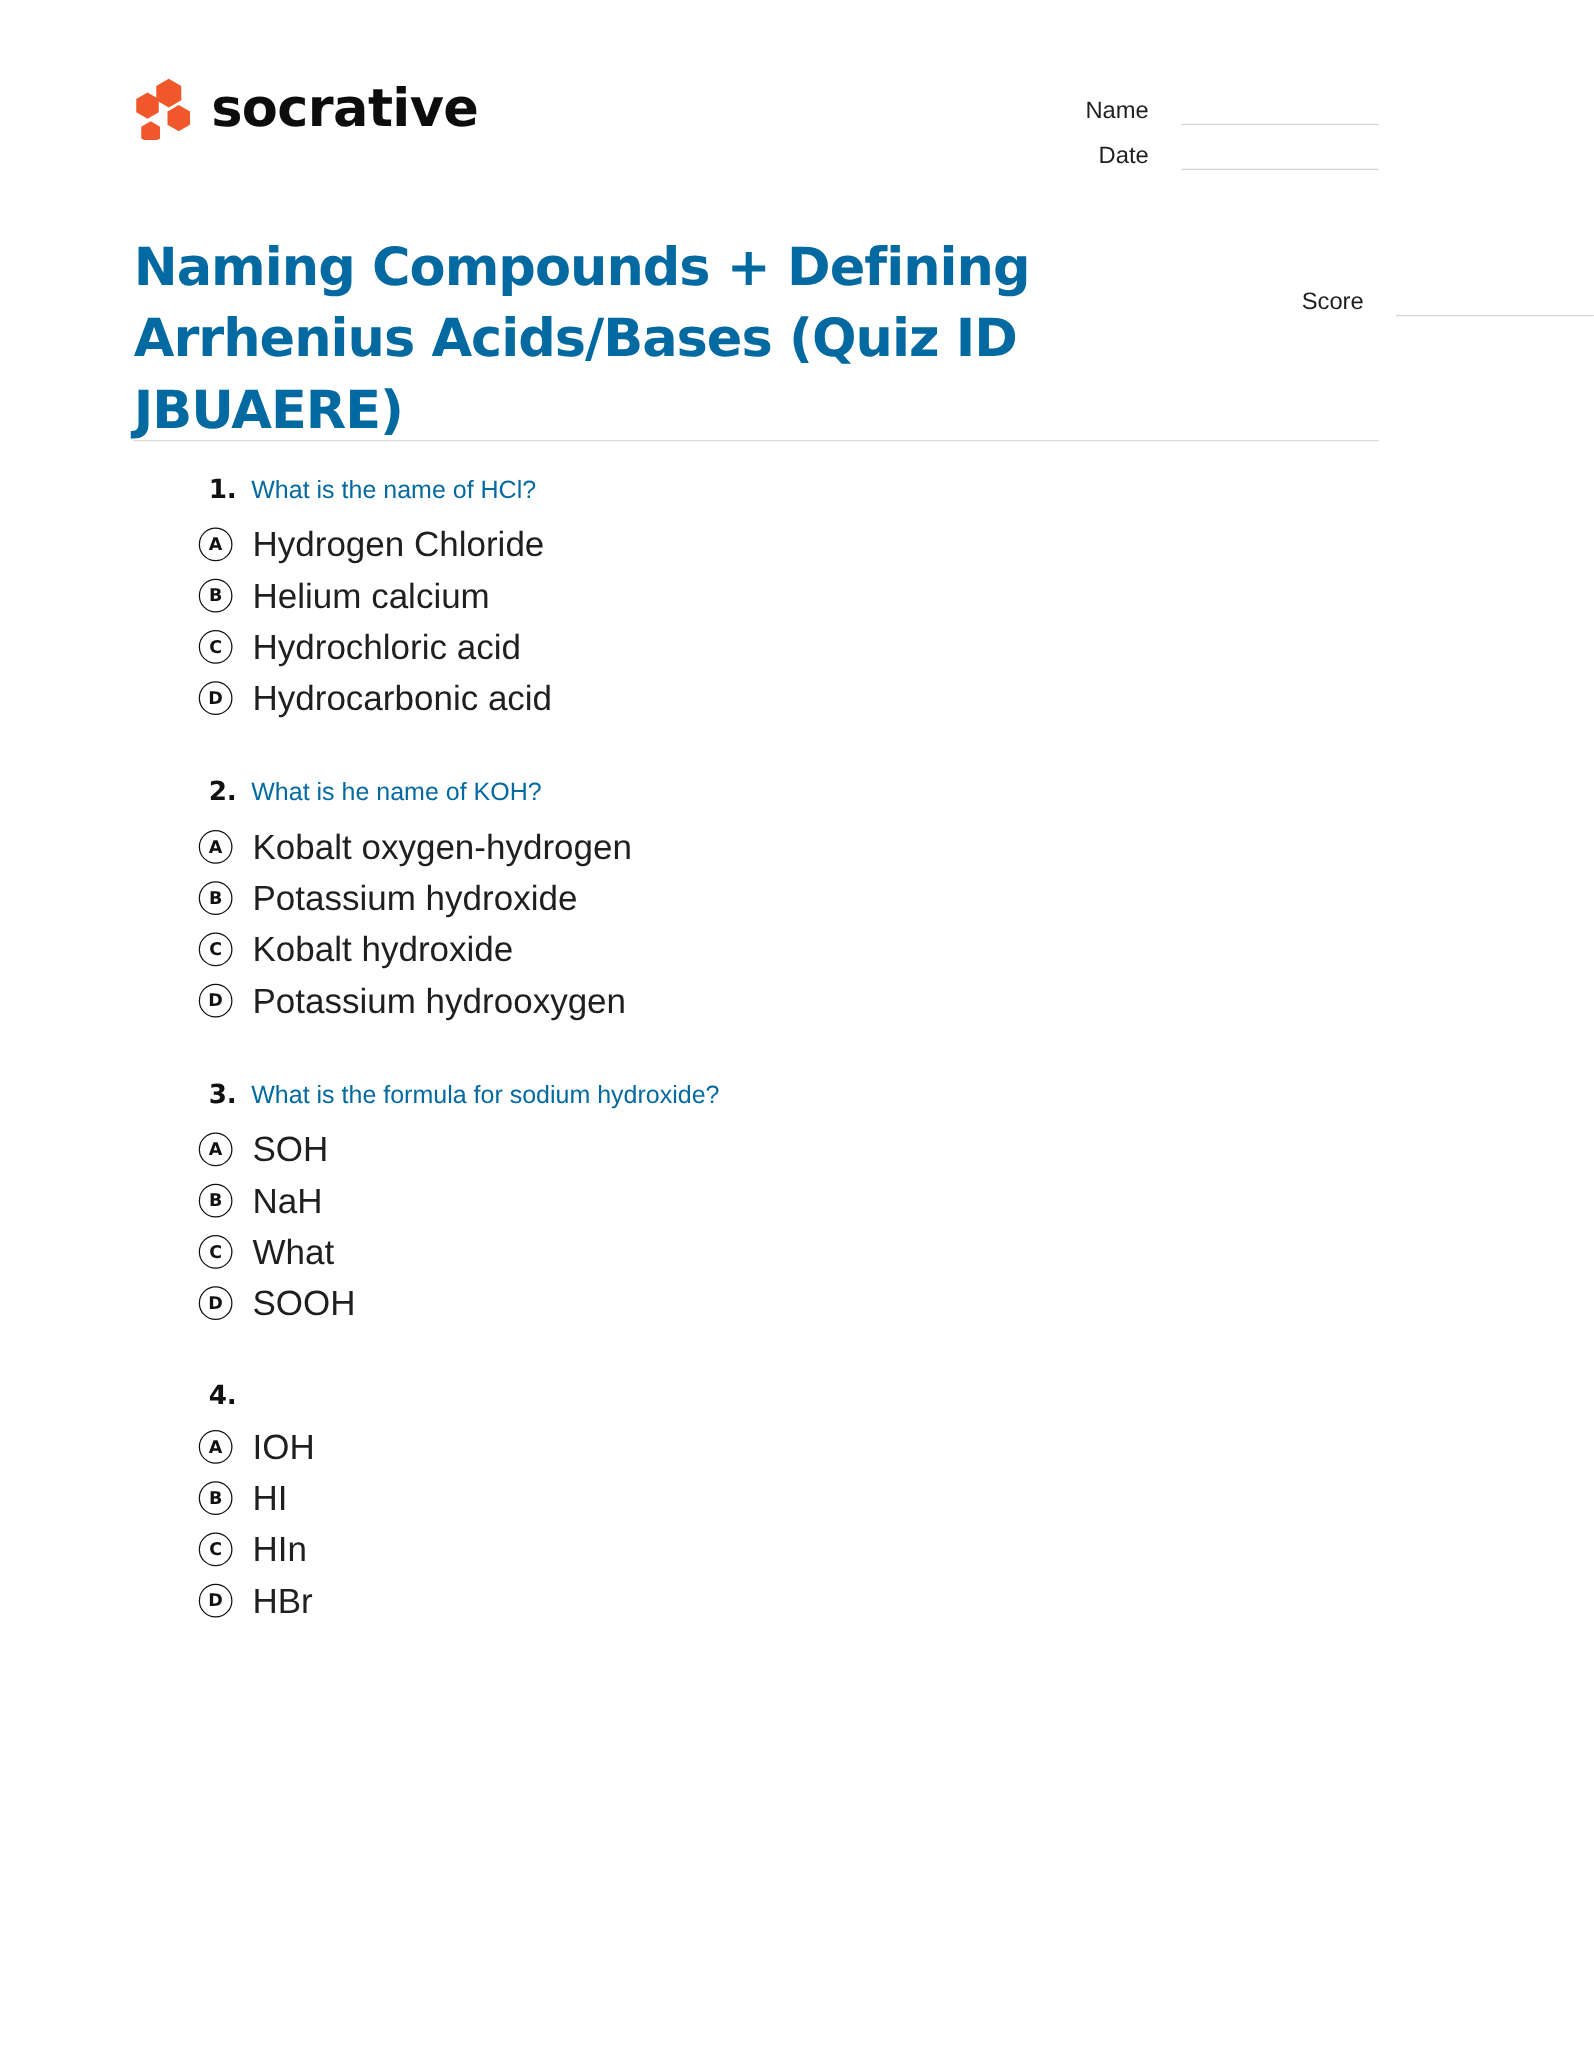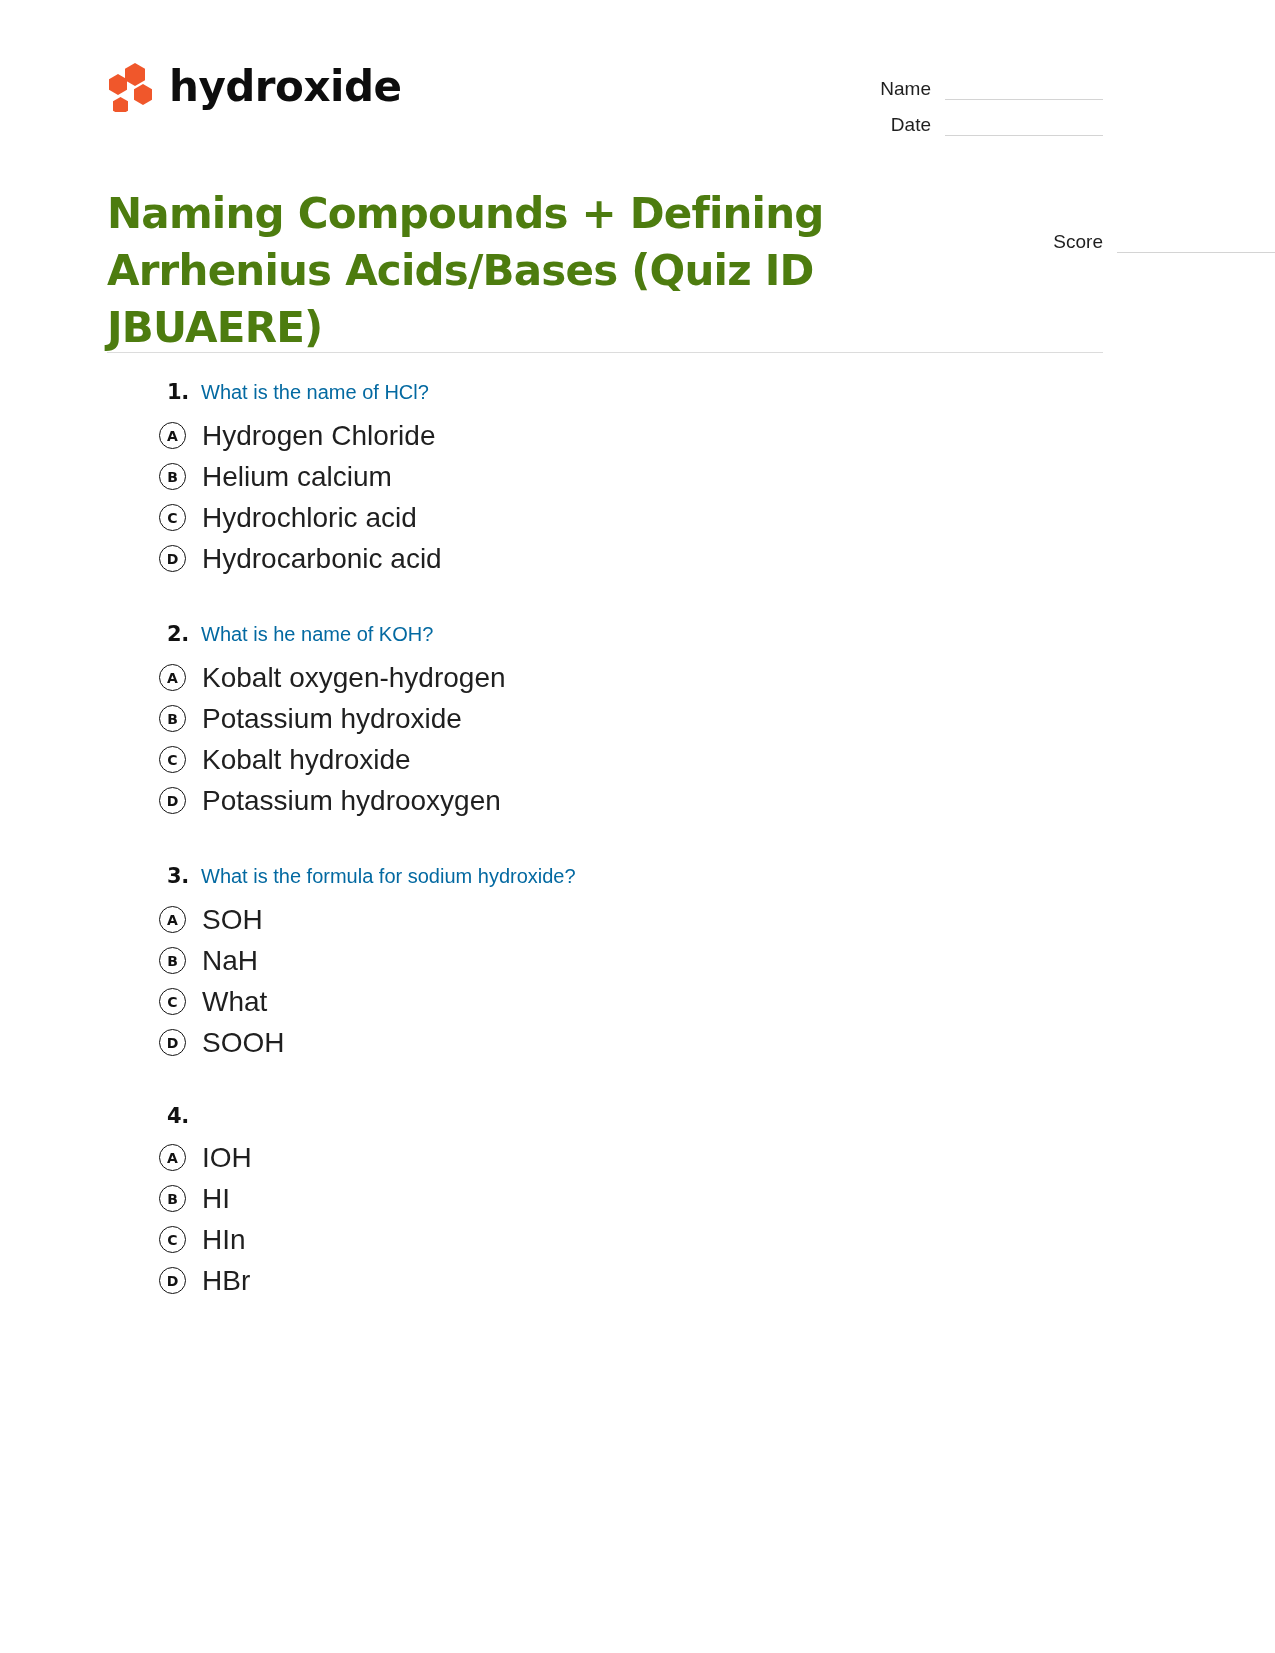--- a/index.html
+++ b/index.html
@@ -61,20 +61,21 @@
     right: 0;
     top: 12px;
     width: 340px;
   }
   .meta-row {
     display: flex;
     align-items: flex-end;
     justify-content: flex-end;
     margin-bottom: 10px;
     height: 26px;
+    gap: 12px;
   }
   .meta-label {
     font-size: 19px;
     color: #1f1f1f;
     line-height: 22px;
     padding-right: 14px;
     white-space: nowrap;
   }
   .meta-line {
     width: 158px;
@@ -93,21 +94,21 @@
   .doc-title {
     position: absolute;
     left: 107px;
     top: 157px;
     width: 730px;
     font-family: "DejaVu Sans", sans-serif;
     font-size: 42px;
     font-weight: 700;
     line-height: 57px;
     letter-spacing: -0.8px;
-    color: #4d7c0f;
+    color: #0369a1;
   }
 
   .title-rule {
     position: absolute;
     left: 107px;
     top: 352px;
     width: 996px;
     height: 0;
     border-top: 1.5px solid #dcdcdc;
   }
@@ -184,21 +185,21 @@
 
     <div class="brand">
       <svg class="brand-mark" viewBox="0 0 46 50">
         <g fill="#F0572B">
           <polygon points="28,1 38,6.8 38,18.2 28,24 18,18.2 18,6.8"></polygon>
           <polygon points="11,12 20,17.2 20,27.8 11,33 2,27.8 2,17.2"></polygon>
           <polygon points="36,22 45,27.2 45,37.8 36,43 27,37.8 27,27.2"></polygon>
           <polygon points="13.5,35 21,39.3 21,48.7 13.5,53 6,48.7 6,39.3"></polygon>
         </g>
       </svg>
-      <span class="brand-name">hydroxide</span>
+      <span class="brand-name">socrative</span>
     </div>
 
     <div class="meta-block">
       <div class="meta-row">
         <span class="meta-label">Name</span>
         <span class="meta-line"></span>
       </div>
       <div class="meta-row">
         <span class="meta-label">Date</span>
         <span class="meta-line"></span>

